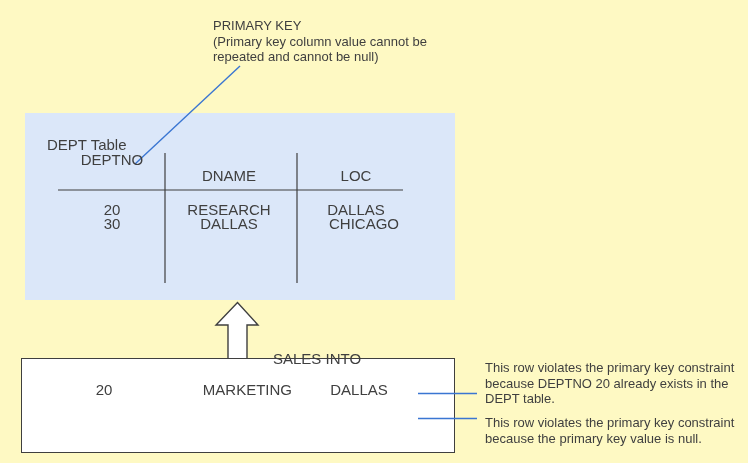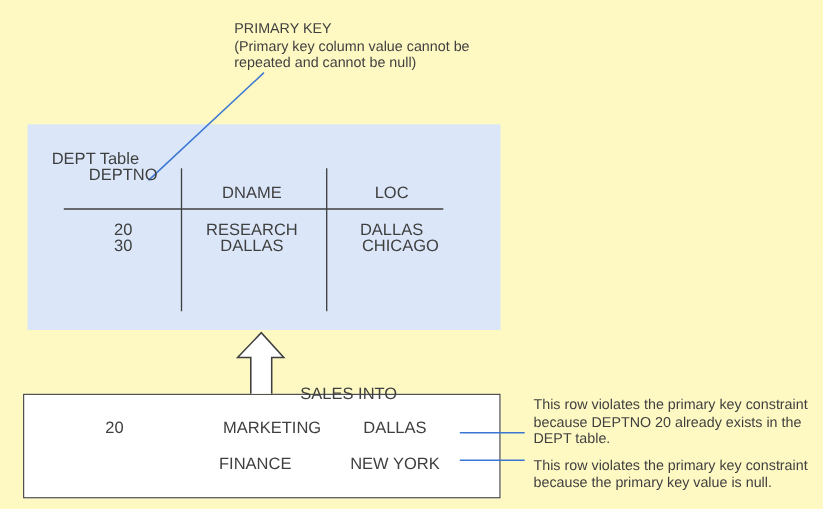--- a/index.html
+++ b/index.html
@@ -70,22 +70,20 @@
   <div class="cell" style="left:169px;top:216px;">DALLAS</div>
   <div class="cell" style="left:296px;top:216px;padding-left:16px;">CHICAGO</div>
 
   <div class="txt insert-label">SALES INTO</div>
 
   <div class="cell" style="left:44px;top:382px;">20</div>
   <div class="cell" style="left:172px;top:382px;text-align:right;">MARKETING</div>
   <div class="cell" style="left:299px;top:382px;">DALLAS</div>
 
   <div class="cell" style="left:44px;top:414px;"></div>
-  <div class="cell" style="left:172px;top:414px;">FINANCE</div>
-  <div class="cell" style="left:299px;top:414px;">NEW YORK</div>
 
   <div class="note note-1">This row violates the primary key constraint
 because DEPTNO 20 already exists in the
 DEPT table.</div>
   <div class="note note-2">This row violates the primary key constraint
 because the primary key value is null.</div>
 
 </div>
 
 </body></html>

